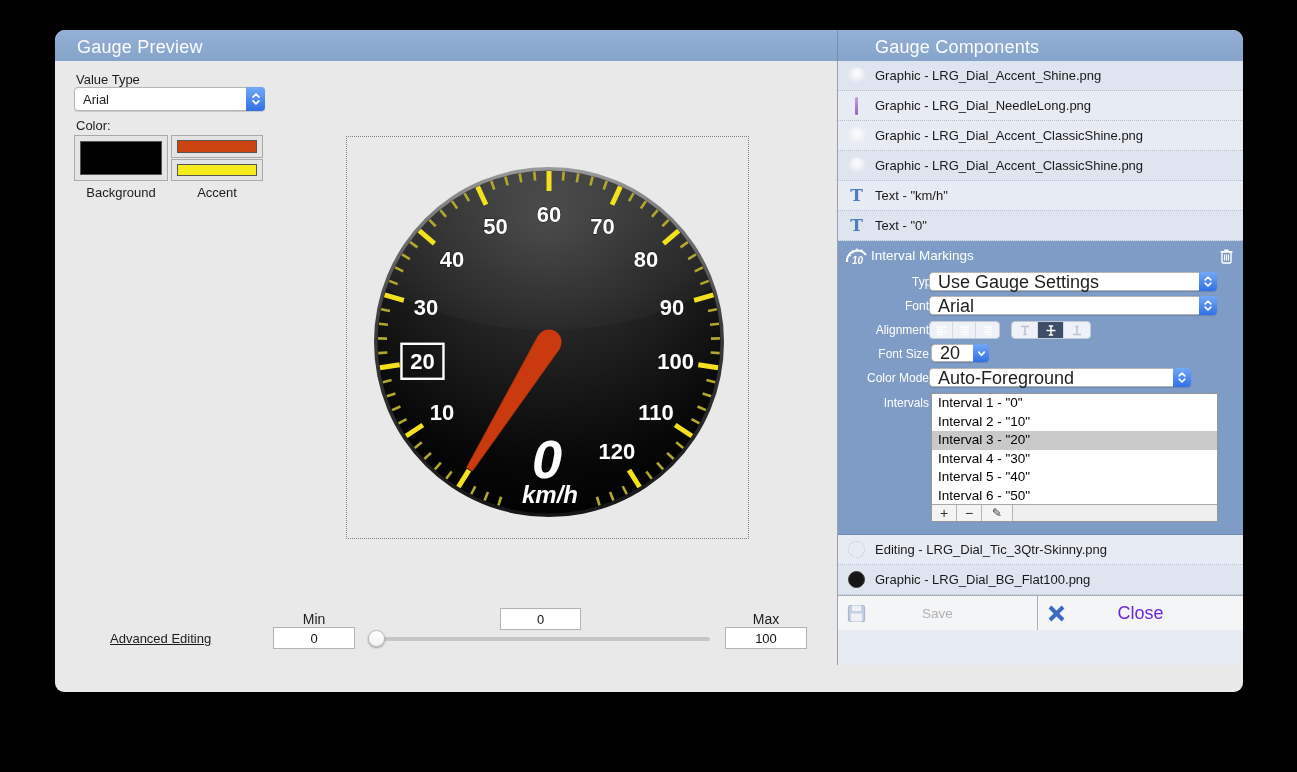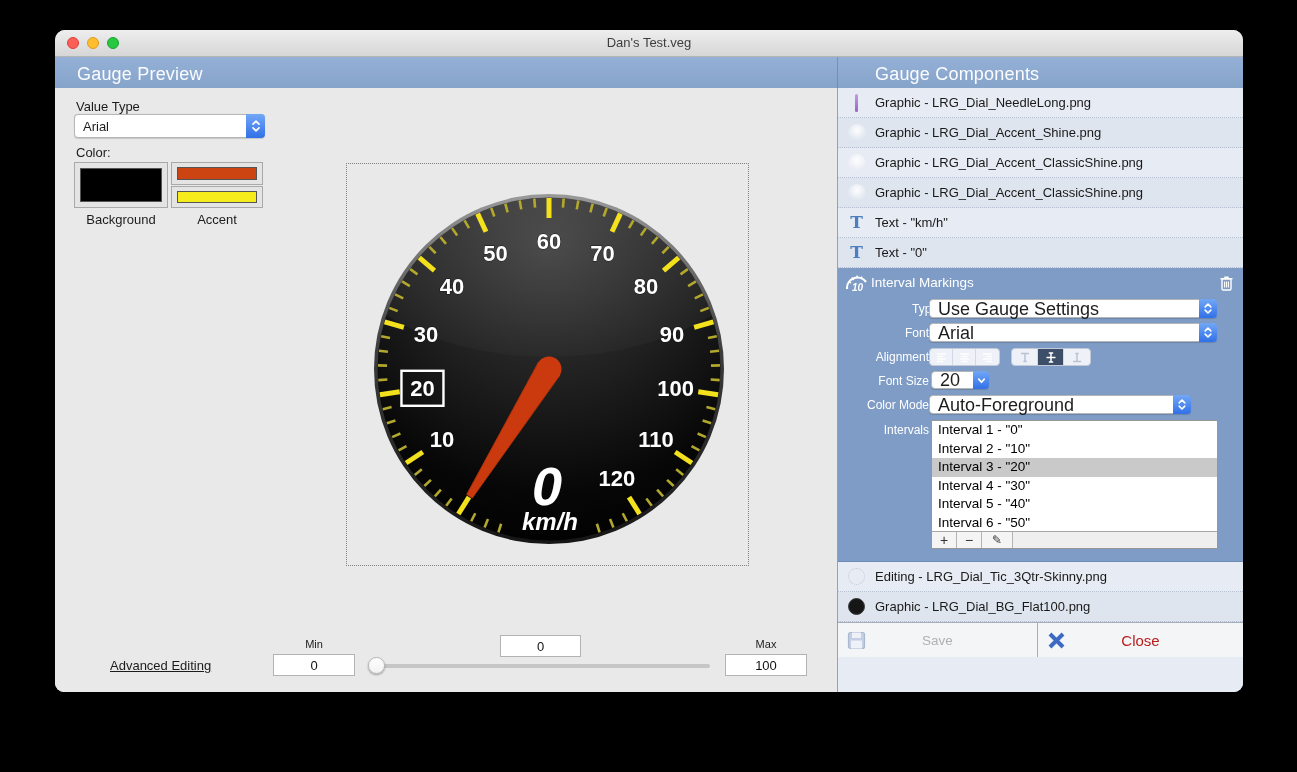--- a/index.html
+++ b/index.html
@@ -53,21 +53,21 @@
   .sel-rect { position:absolute; left:291px; top:75px; width:403px; height:403px;
               border:1.5px dotted #818181; }
   .gauge-wrap { position:absolute; left:317px; top:104px; width:354px; height:354px; }
   .dial-num   { font:bold 22px "Liberation Sans",sans-serif; fill:#fff;
                 stroke:#141414; stroke-width:.9px; paint-order:stroke; }
   .dial-value { font:italic bold 54px "Liberation Sans",sans-serif; fill:#fff; text-anchor:middle; }
   .dial-unit  { font:italic bold 24px "Liberation Sans",sans-serif; fill:#fff; text-anchor:middle; }
 
   .adv-link { position:absolute; left:55px; top:570px; font-size:13px; color:#1c1c1c;
               text-decoration:underline; }
-  .mini-label { position:absolute; font-size:11px; color:#1c1c1c; text-align:center; width:82px; }
+  .mini-label { position:absolute; font-size:14px; color:#1c1c1c; text-align:center; width:82px; }
   .min-label { left:218px; top:550px; }  .max-label { left:670px; top:550px; }
   .num-input { position:absolute; width:82px; height:22px; border:1px solid #b3b3b3;
                background:#fff; text-align:center; font-size:13px; color:#111;
                font-family:inherit; }
   .min-input { left:218px; top:566px; }
   .max-input { left:670px; top:566px; }
   .cur-input { left:445px; top:547px; width:81px; }
   .slider { position:absolute; left:313px; top:568px; width:342px; height:18px; }
   .slider .track { position:absolute; left:0; right:0; top:8px; height:4px;
                    background:#c6c6c6; border-radius:2px; }
@@ -125,36 +125,28 @@
   .add-row { height:35px; flex:none; background:#f4f5f7; border-top:1px solid #a7adb8;
              position:relative; display:flex; align-items:center; justify-content:center; }
   .add-row .plus { position:absolute; left:8px; top:7px; }
   .add-label { font-size:13.5px; color:#111; }
   .actions-row { height:35px; flex:none; background:#f4f5f7; border-top:1px solid #a7adb8;
                  display:flex; }
   .action-btn { position:relative; display:flex; align-items:center; justify-content:center; }
   .save-btn { width:200px; border-right:1px solid #a7adb8; }
   .close-btn { flex:1; }
   .save-btn .lbl { font-size:13.5px; color:#b1b1b1; }
-  .close-btn .lbl { font-size:15px; color:#b91c1c; }
+  .close-btn .lbl { font-size:18px; color:#6d28d9; }
   .action-ic { position:absolute; left:9px; top:8px; }
 </style>
 </head>
 <body>
 
 <div class="window">
 
-  <div class="titlebar">
-    <div class="traffic">
-      <div class="tl red"></div>
-      <div class="tl yel"></div>
-      <div class="tl grn"></div>
-    </div>
-    <div class="title">Dan's Test.veg</div>
-  </div>
 
   <div class="band">
     <span class="band-title left">Gauge Preview</span>
     <span class="band-title right">Gauge Components</span>
     <div class="band-div"></div>
   </div>
 
   <div class="content">
 
     <div class="left-pane">
@@ -305,31 +297,31 @@
       <div class="slider">
         <div class="track"></div>
         <div class="thumb"></div>
       </div>
       <div class="mini-label max-label">Max</div>
       <input class="num-input max-input" value="100" style="">
     </div>
 
     <div class="right-pane">
 
+      <div class="comp-row alt">
+        <span class="ic">
+            <span class="shine-thumb"></span>
+          </span>
+        <span>Graphic - LRG_Dial_Accent_Shine.png</span>
+      </div>
       <div class="comp-row">
         <span class="ic">
             <span class="needle-thumb"></span>
           </span>
         <span>Graphic - LRG_Dial_NeedleLong.png</span>
-      </div>
-      <div class="comp-row alt">
-        <span class="ic">
-            <span class="shine-thumb"></span>
-          </span>
-        <span>Graphic - LRG_Dial_Accent_Shine.png</span>
       </div>
       <div class="comp-row">
         <span class="ic">
             <span class="shine-thumb"></span>
           </span>
         <span>Graphic - LRG_Dial_Accent_ClassicShine.png</span>
       </div>
       <div class="comp-row alt">
         <span class="ic">
             <span class="shine-thumb"></span>

